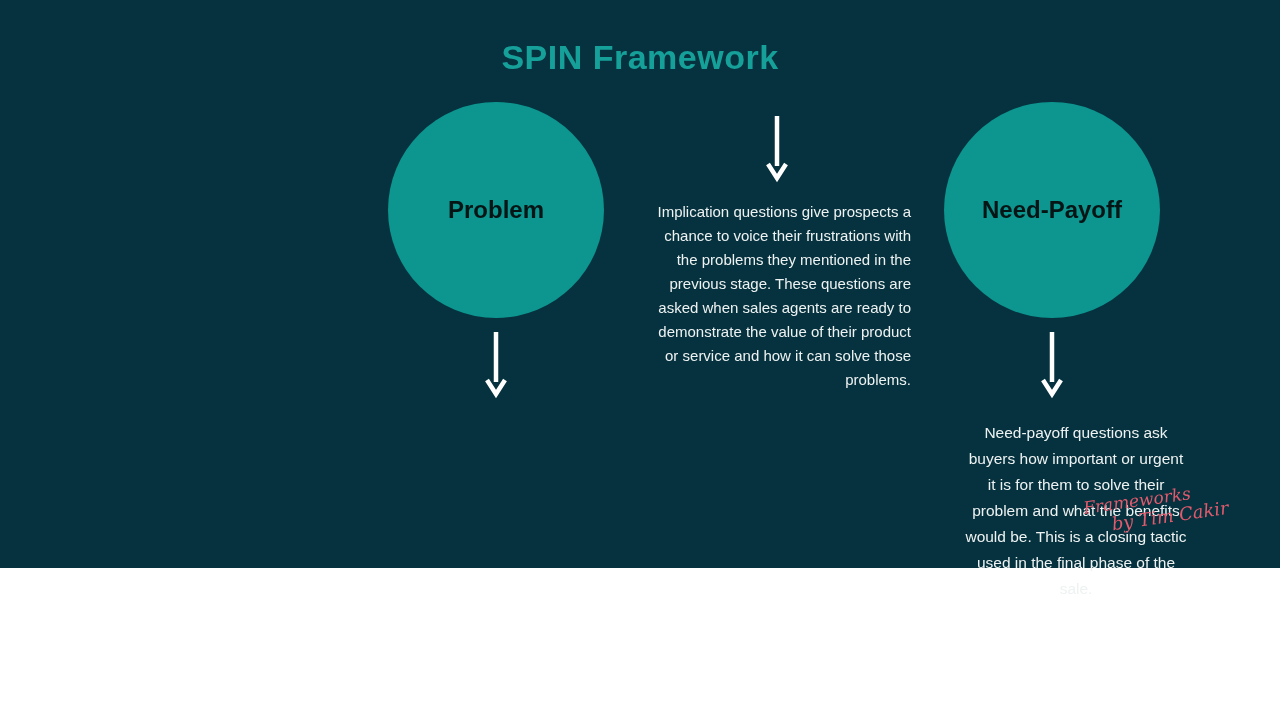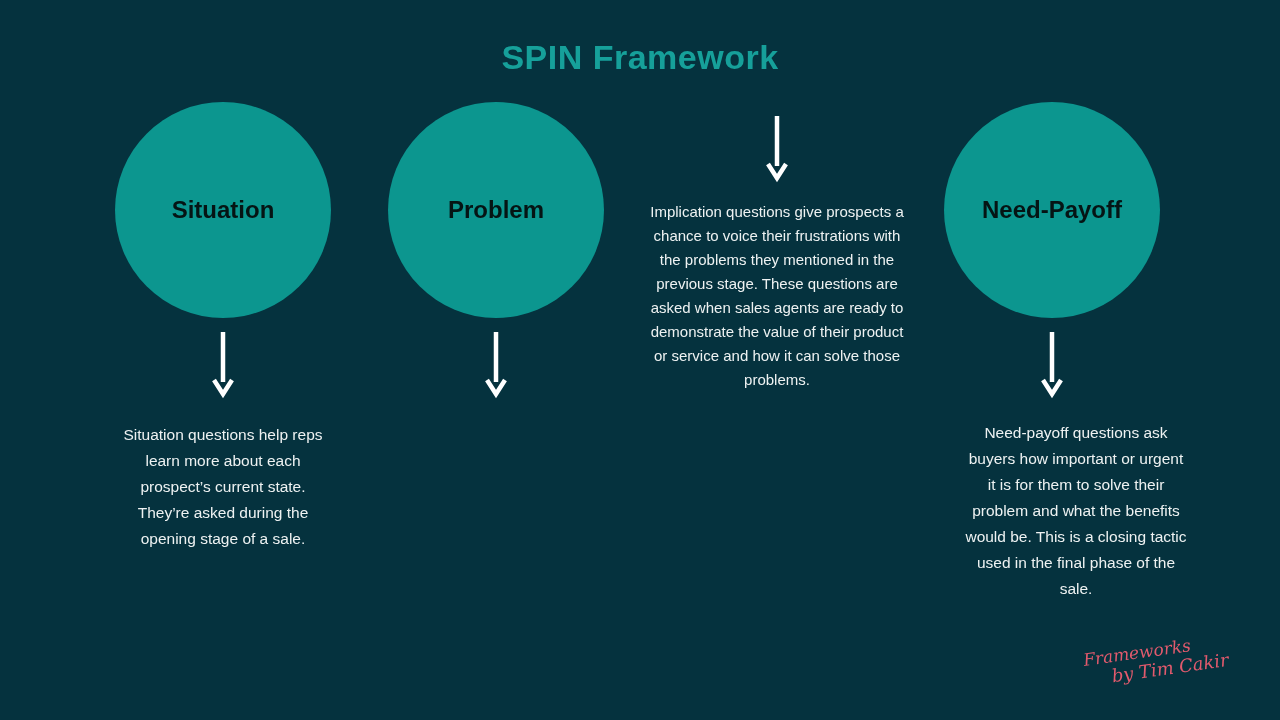--- a/index.html
+++ b/index.html
@@ -11,21 +11,21 @@
     --arrow: #ffffff;
     --signature: #e25a6d;
   }
   * { margin: 0; padding: 0; box-sizing: border-box; }
   html, body { width: 1280px; height: 720px; overflow: hidden; }
   body { font-family: "Liberation Sans", sans-serif; }
 
   .canvas {
     position: relative;
     width: 1280px;
-    height: 720px;
+    height: 568px;
     background: var(--background);
   }
 
   .title {
     position: absolute;
     top: 38px;
     left: 0;
     width: 100%;
     text-align: center;
     font-size: 34px;
@@ -75,21 +75,21 @@
 
   .desc {
     margin-top: 22px;
     text-align: center;
     color: var(--text);
     font-size: 15.5px;
     line-height: 26px;
   }
   .col-1 .desc { width: 212px; }
   .col-2 .desc { width: 218px; }
-  .col-3 .desc { width: 268px; margin-top: 16px; font-size: 15px; line-height: 24px; }
+  .col-3 .desc { width: 268px; margin-top: 16px; font-size: 15px; line-height: 24px; text-align: right; }
   .col-4 .desc { width: 226px; margin-top: 20px; margin-left: 48px; }
 
   .signature {
     position: absolute;
     right: 52px;
     bottom: 40px;
     transform: rotate(-8deg);
     color: var(--signature);
     font-family: "DejaVu Serif", serif;
     font-style: italic;
@@ -101,30 +101,20 @@
     font-size: 18px;
   }
 </style>
 </head>
 <body>
 
 <div class="canvas">
 
   <h1 class="title">SPIN Framework</h1>
 
-  <div class="col col-1">
-    <div class="circle">
-      <span class="circle-label">Situation</span>
-    </div>
-    <svg class="arrow" width="26" height="70" viewBox="0 0 26 70">
-      <line x1="13" y1="2" x2="13" y2="52"></line>
-      <polyline points="4,50 13,64 22,50"></polyline>
-    </svg>
-    <p class="desc">Situation questions help reps learn more about each prospect’s current state. They’re asked during the opening stage of a sale.</p>
-  </div>
 
   <div class="col col-2">
     <div class="circle">
       <span class="circle-label">Problem</span>
     </div>
     <svg class="arrow" width="26" height="70" viewBox="0 0 26 70">
       <line x1="13" y1="2" x2="13" y2="52"></line>
       <polyline points="4,50 13,64 22,50"></polyline>
     </svg>
   </div>

